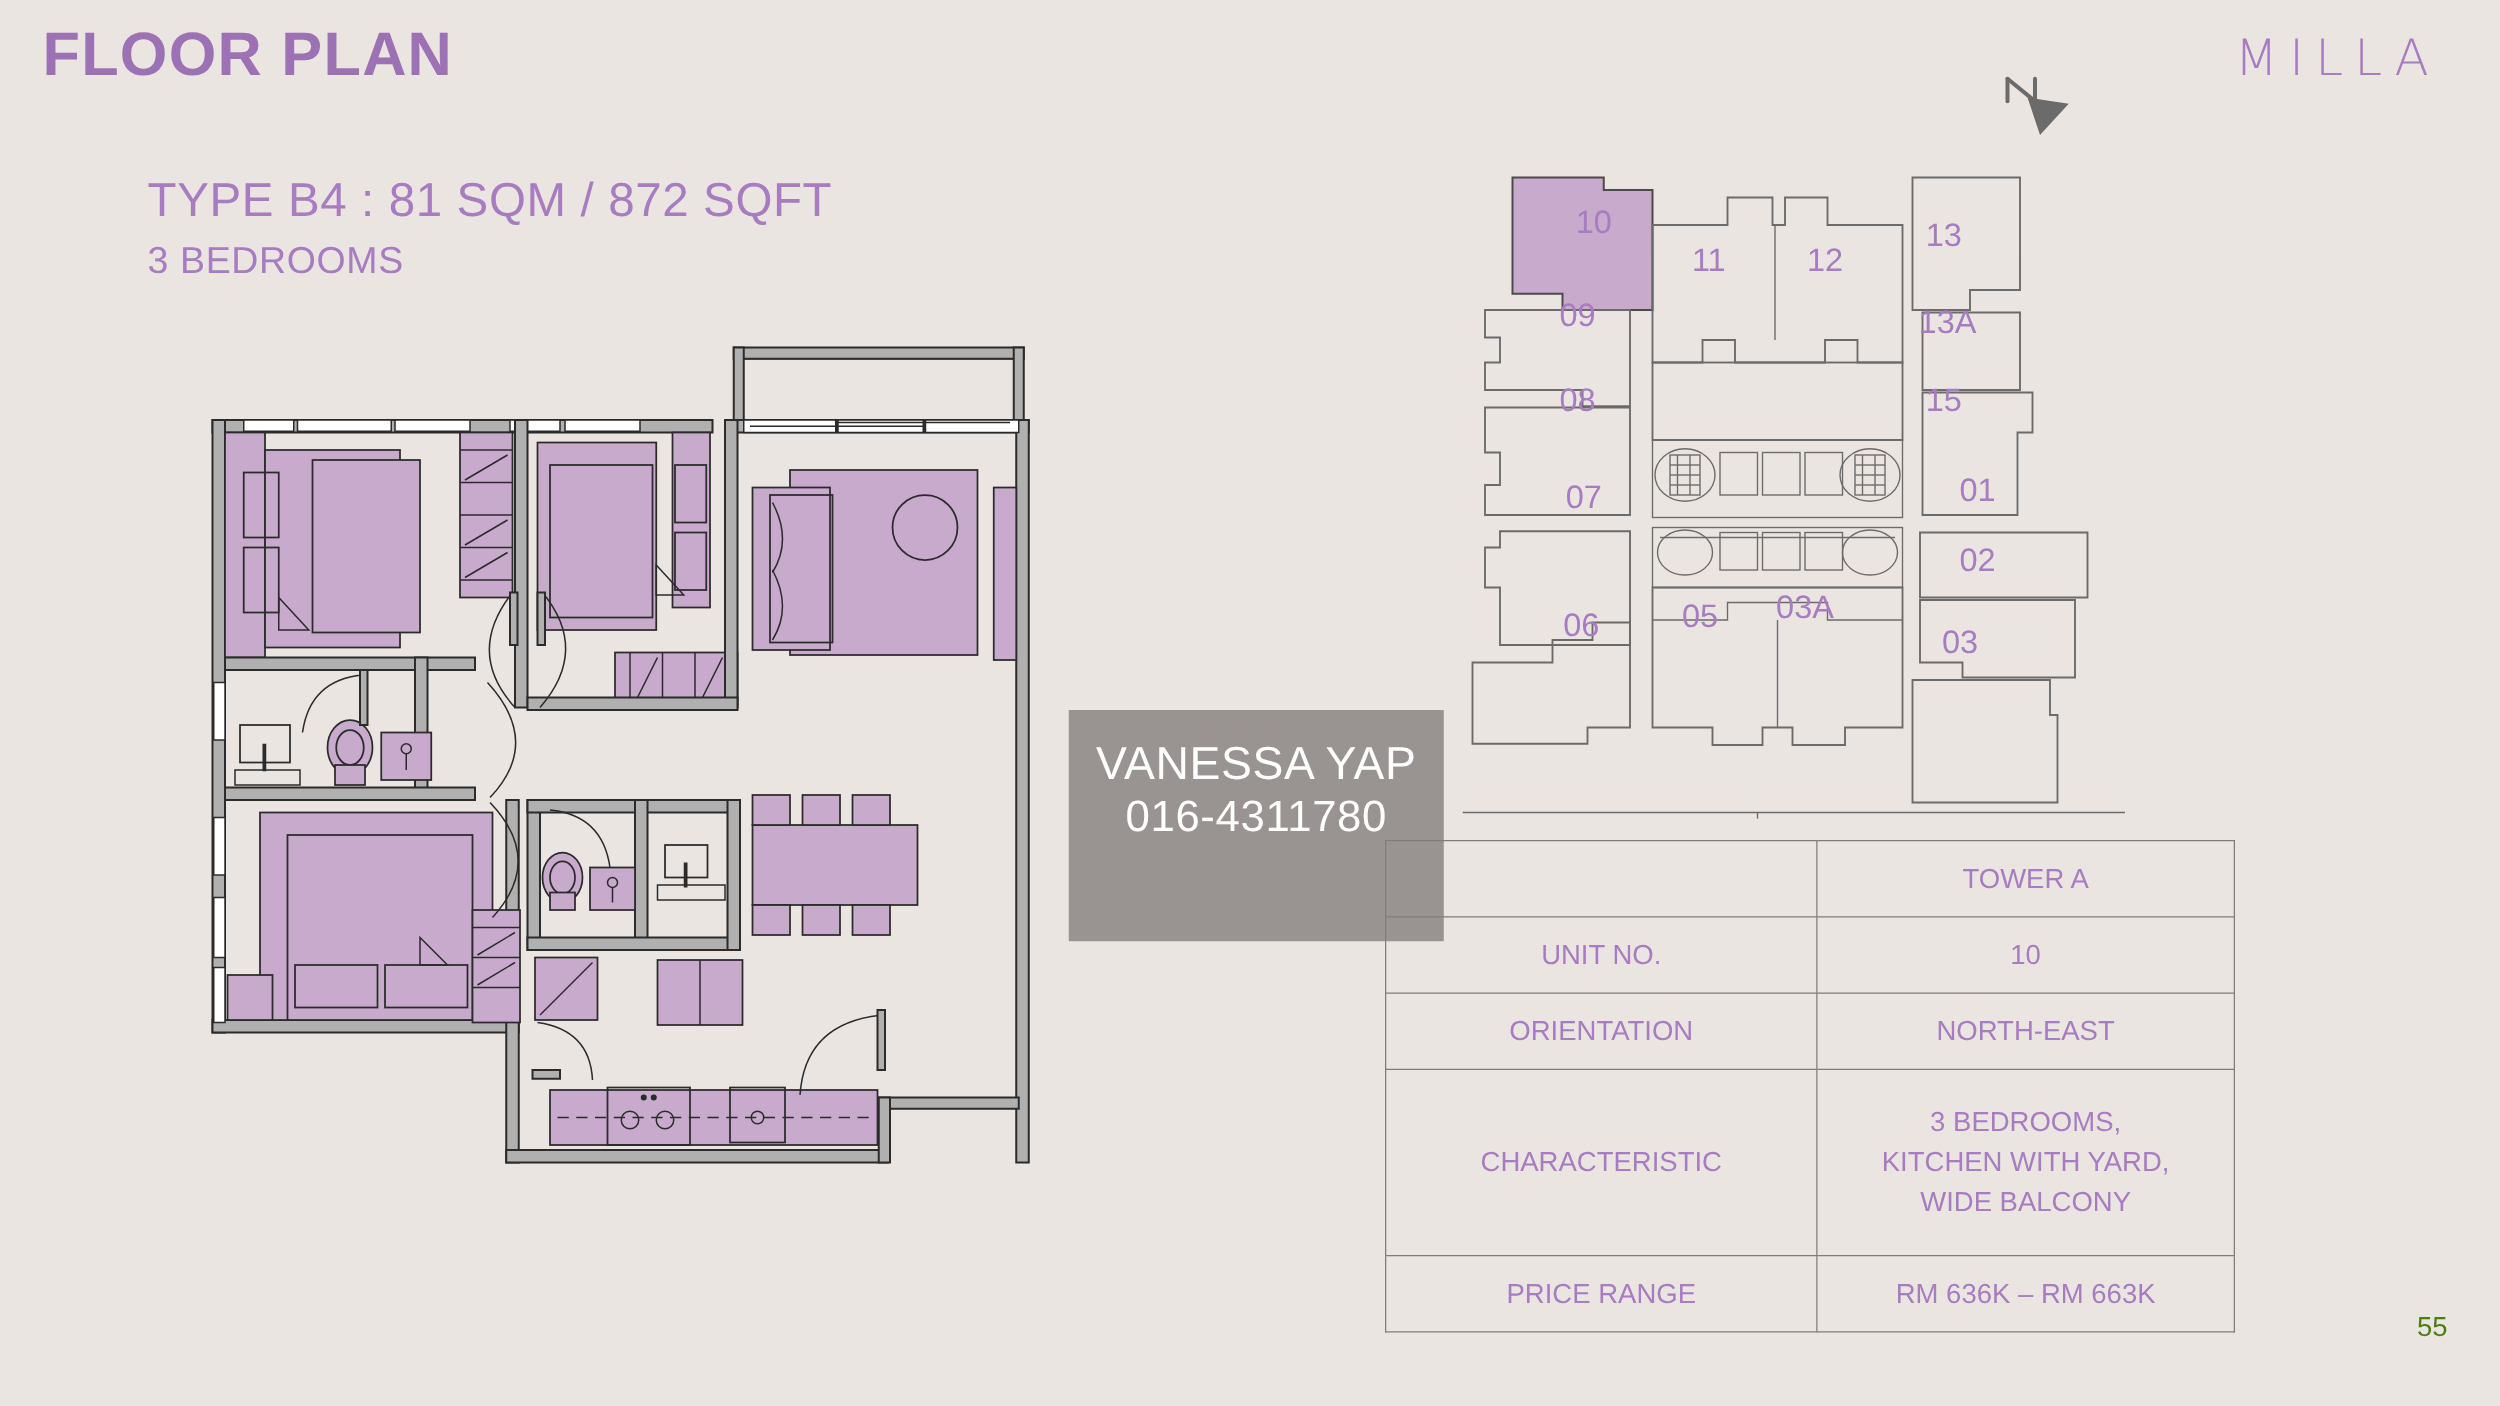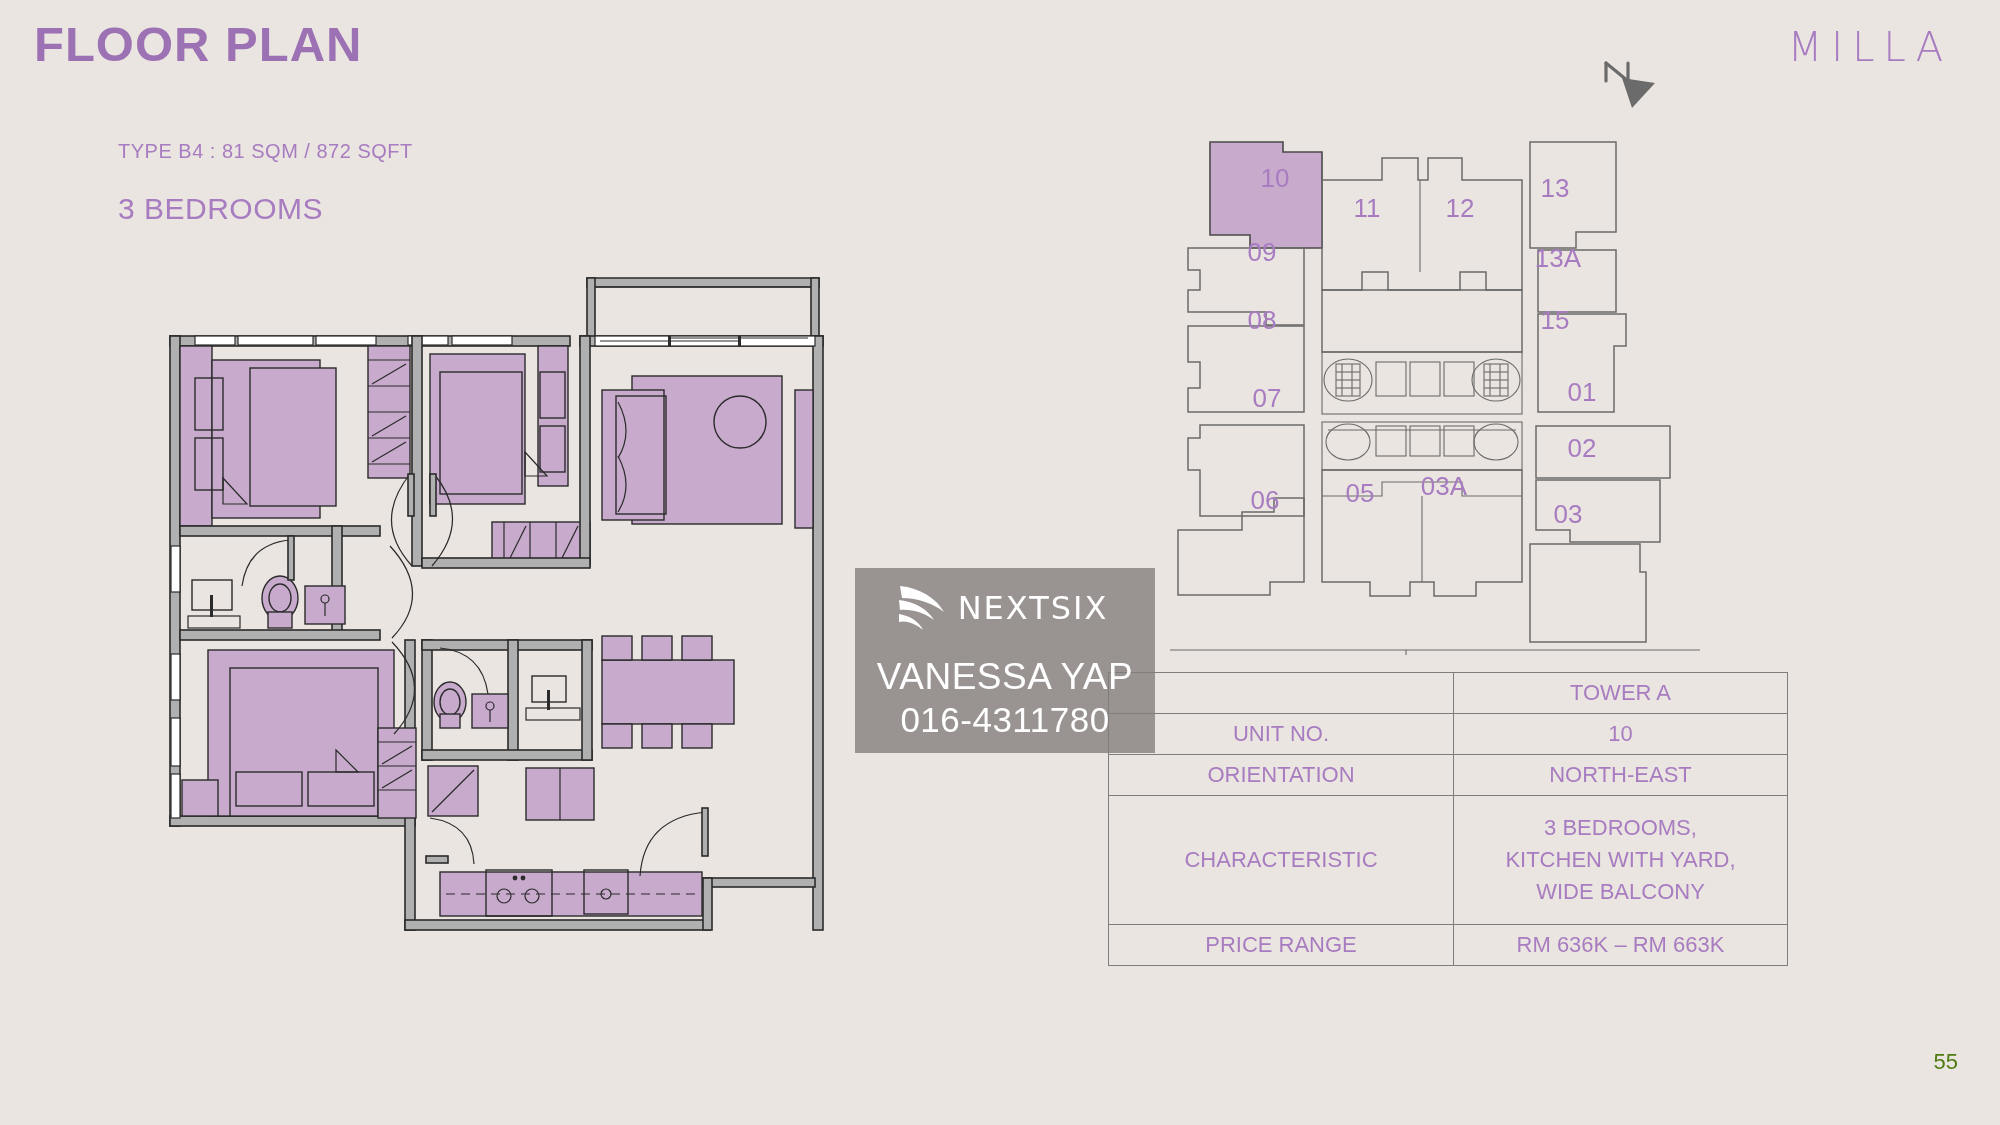--- a/index.html
+++ b/index.html
@@ -14,21 +14,21 @@
   .root{position:absolute;inset:0;}
 
   
   #page-title{
     position:absolute;left:34px;top:16px;
     font-size:49px;font-weight:bold;letter-spacing:1px;
     color:#9c72b4;
   }
   #type-line1{
     position:absolute;left:118px;top:140px;
-    font-size:20px;color:#a87cc0;letter-spacing:.5px;
+    font-size:38px;color:#a87cc0;letter-spacing:.5px;
   }
   #type-line2{
     position:absolute;left:118px;top:192px;
     font-size:30px;color:#a87cc0;letter-spacing:.5px;
   }
 
   
   #brand-logo{
     position:absolute;right:48px;top:24px;
     font-size:40px;color:#a87cc0;letter-spacing:9px;
@@ -56,21 +56,21 @@
   }
 
   
   #spec-table{
     position:absolute;left:1108px;top:672px;
     width:680px;border-collapse:collapse;
   }
   #spec-table td{
     border:1px solid #7d7d7d;
     color:#a87cc0;font-size:22px;
-    padding:4px 22px;vertical-align:middle;
+    padding:14px 22px;vertical-align:middle;
   }
   #spec-table td.lbl{width:300px;text-align:center;}
   #spec-table td.val{text-align:center;line-height:1.45;}
   #spec-table tr.hdr td.lbl{border-color:#7d7d7d;}
   #spec-table tr.hdr td.val{font-size:22px;}
   #spec-table td.tall{height:120px;}
 
   
   #watermark{
     position:absolute;left:855px;top:568px;
@@ -454,25 +454,17 @@
 WIDE BALCONY</td>
     </tr>
     <tr>
       <td class="lbl">PRICE RANGE</td>
       <td class="val">RM 636K – RM 663K</td>
     </tr>
   </tbody>
     </table>
 
   <div id="watermark">
-    <div class="wm-top">
-      <svg width="54" height="52" viewBox="0 0 54 52">
-        <path fill="#ffffff" d="M2 4 C22 6 38 16 46 30 C36 22 20 16 4 16 Z"></path>
-        <path fill="#ffffff" d="M1 18 C18 20 30 28 36 38 C27 31 14 27 2 28 Z"></path>
-        <path fill="#ffffff" d="M1 32 C13 34 21 40 25 48 C18 42 9 38 1 40 Z"></path>
-      </svg>
-      <span class="wm-word">NEXTSIX</span>
-    </div>
     <div class="wm-name">VANESSA YAP</div>
     <div class="wm-phone">016-4311780</div>
   </div>
 
 </div>
 
 </body></html>

